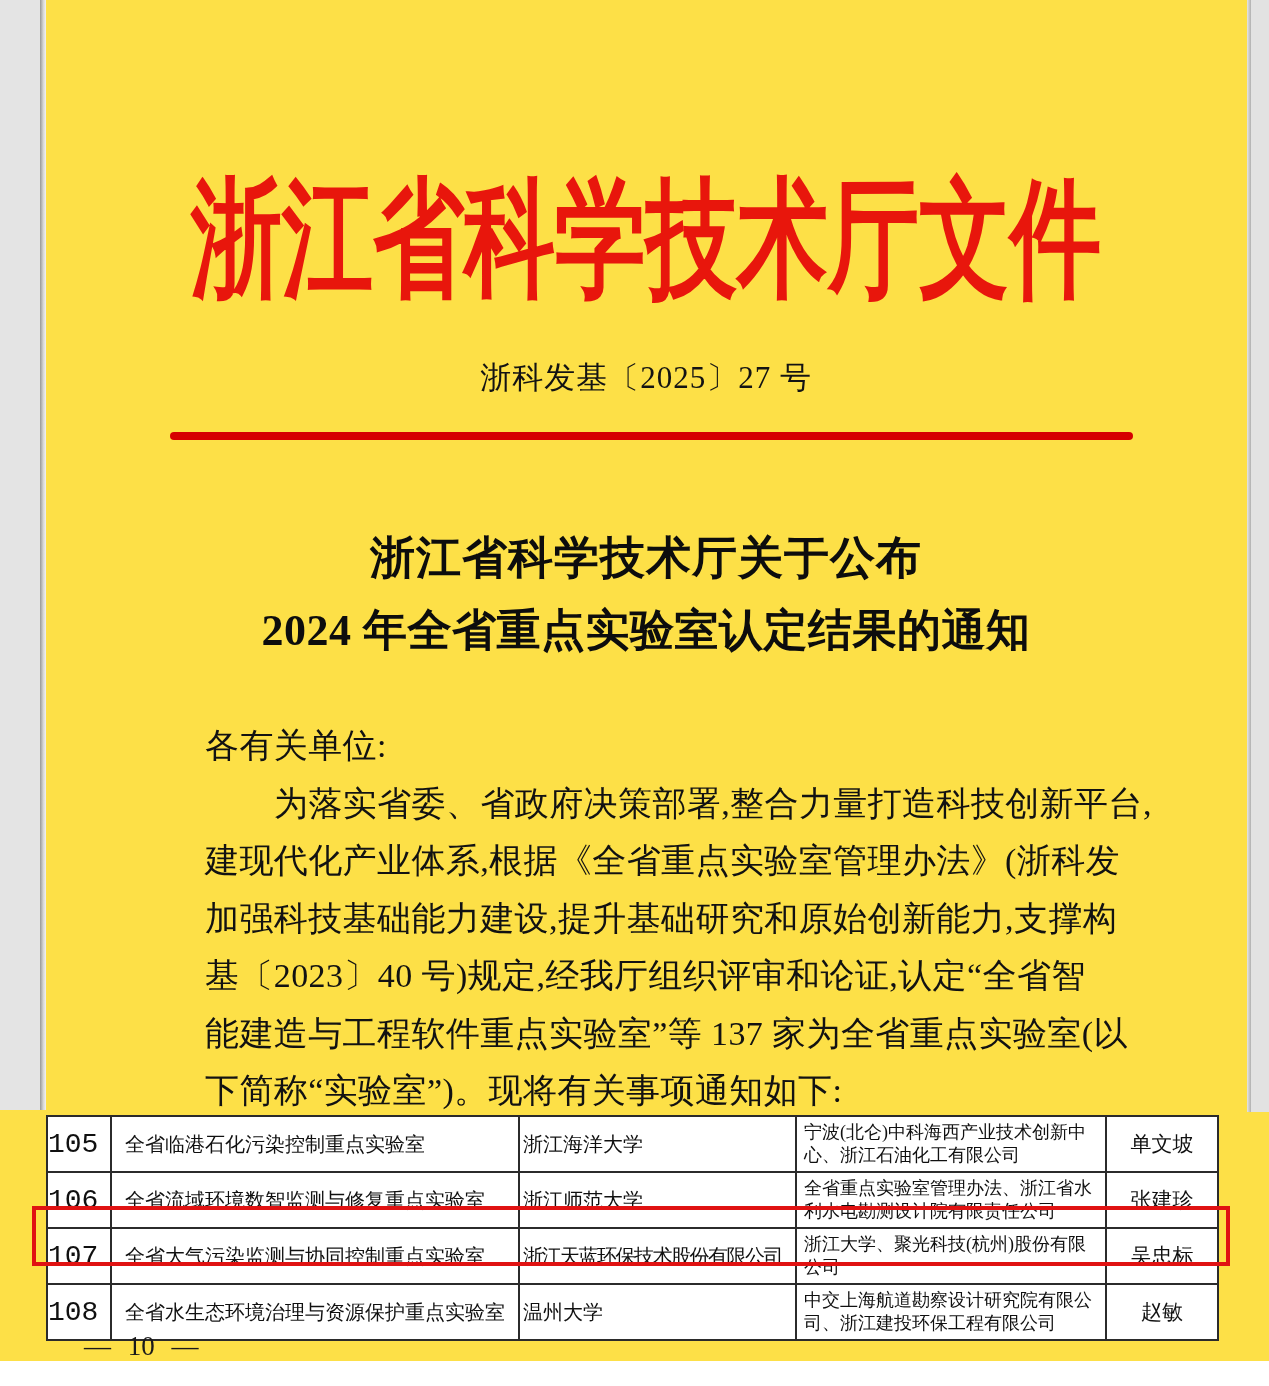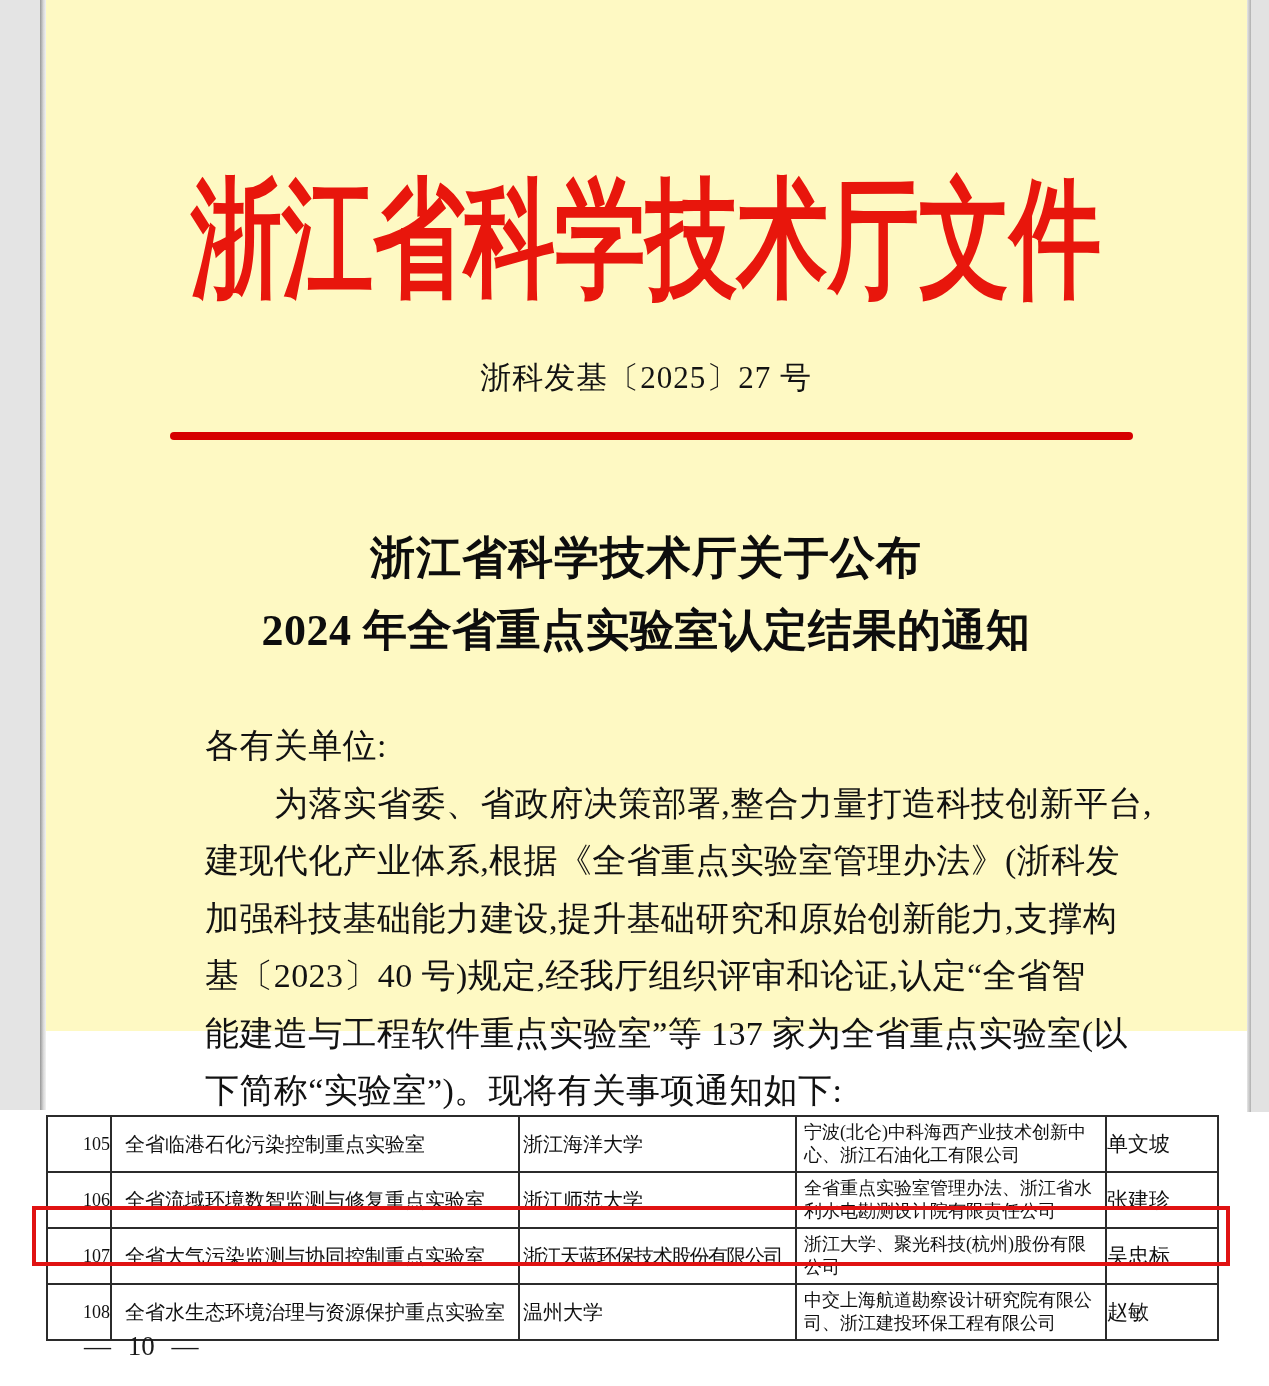--- a/index.html
+++ b/index.html
@@ -4,21 +4,21 @@
 <style>
   * { margin:0; padding:0; box-sizing:border-box; }
   html,body { width:1269px; height:1386px; }
   body {
     font-family:"Liberation Serif","DejaVu Serif",serif;
     background:#ffffff;
     color:#161616;
     position:relative;
     overflow:hidden;
   }
-  .page { position:absolute; left:0; top:0; width:1269px; height:1031px; background:#fef9c3; }
+  .page { position:absolute; left:0; top:0; width:1269px; height:1361px; background:#fde047; }
 
   
   .strip-left  { position:absolute; left:0; top:0; width:40px; height:1110px; background:#e4e4e4; }
   .edge-left   { position:absolute; left:40px; top:0; width:6px; height:1110px;
                  background:linear-gradient(to right,#979797,#d6d6d6 55%,#f2f2f2); }
   .strip-right { position:absolute; left:1251px; top:0; width:18px; height:1112px; background:#e2e2e2; }
   .edge-right  { position:absolute; left:1247px; top:0; width:4px; height:1112px;
                  background:linear-gradient(to left,#b0b0b0,#e6e6e6); }
 
   
@@ -56,25 +56,25 @@
   .para-indent { padding-left:69px; }
 
   
   table.lab-table {
     position:absolute; left:46px; top:1115px;
     border-collapse:collapse; table-layout:fixed;
     font-family:"Liberation Serif","DejaVu Serif",serif;
     color:#101010; background:#ffffff;
   }
   table.lab-table td { border:2px solid #2b2b2b; vertical-align:middle; overflow:hidden; }
-  td.c-no   { width:64px;  text-align:right; font-size:18px; }
+  td.c-no   { width:64px;  text-align:left; font-size:28px;font-family:Liberation Mono, monospace; }
   td.c-lab  { width:408px; padding-left:13px; font-size:20px; white-space:nowrap; }
   td.c-inst { width:277px; padding-left:3px;  font-size:20px; white-space:nowrap; }
   td.c-part { width:310px; padding:4px 7px;   font-size:18px; line-height:23px; }
-  td.c-dir  { width:112px; text-align:left; font-size:21px; }
+  td.c-dir  { width:112px; text-align:center; font-size:21px; }
   .squeeze  { letter-spacing:-1.5px; }
 
   .highlight-box {
     position:absolute; left:32px; top:1206px; width:1198px; height:60px;
     border:4px solid #e01212; background:transparent;
   }
 
   .page-number {
     position:absolute; left:84px; top:1331px;
     font-size:27px; color:#1a1a1a; word-spacing:10px;

